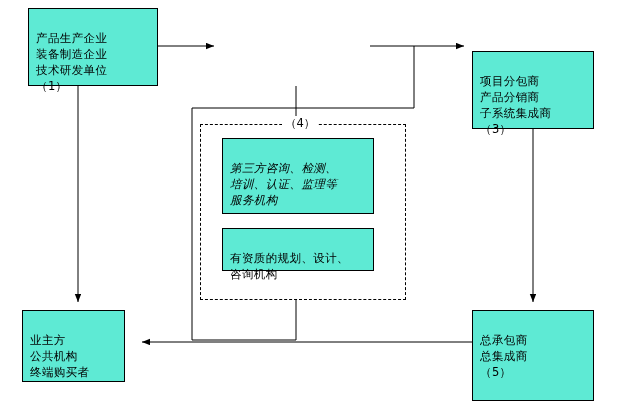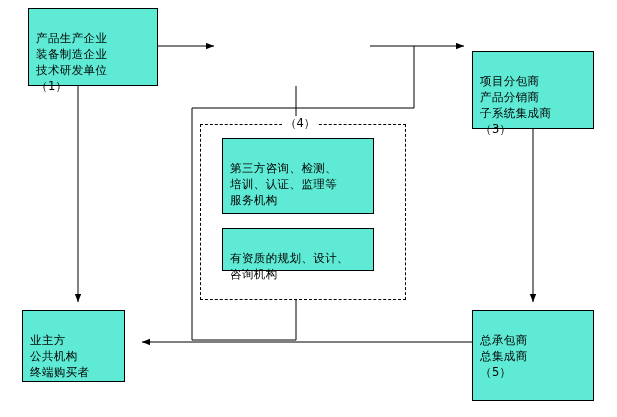--- a/index.html
+++ b/index.html
@@ -95,21 +95,21 @@
   </div>
 
 
   <div class="node" style="left:472px; top:7px; width:122px; height:78px;margin-top:44px;">
     <span>项目分包商
 产品分销商
 子系统集成商
 （3）</span>
   </div>
 
-  <div class="node" style="left:222px; top:138px; width:152px; height:76px;">
+  <div class="node" style="left:222px; top:138px; width:152px; height:76px;font-style:italic;">
     <span>第三方咨询、检测、
 培训、认证、监理等
 服务机构</span>
   </div>
 
   <div class="node" style="left:222px; top:228px; width:152px; height:43px;">
     <span>有资质的规划、设计、
 咨询机构</span>
   </div>
 

